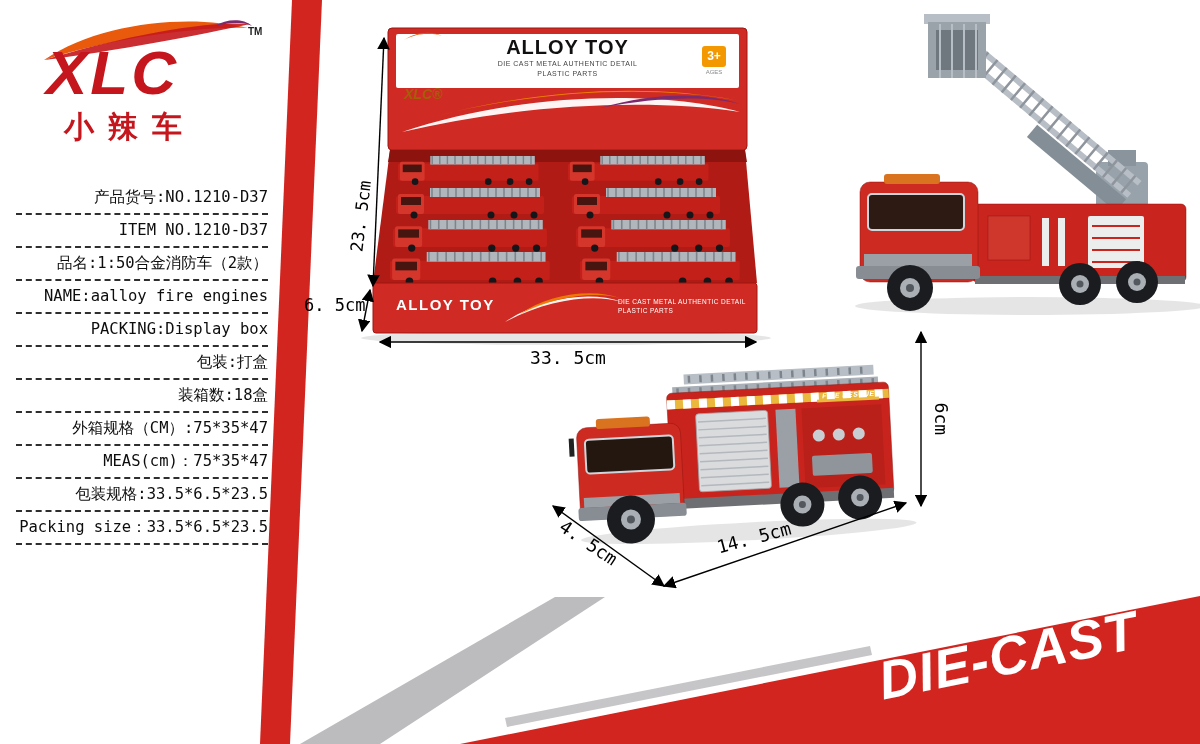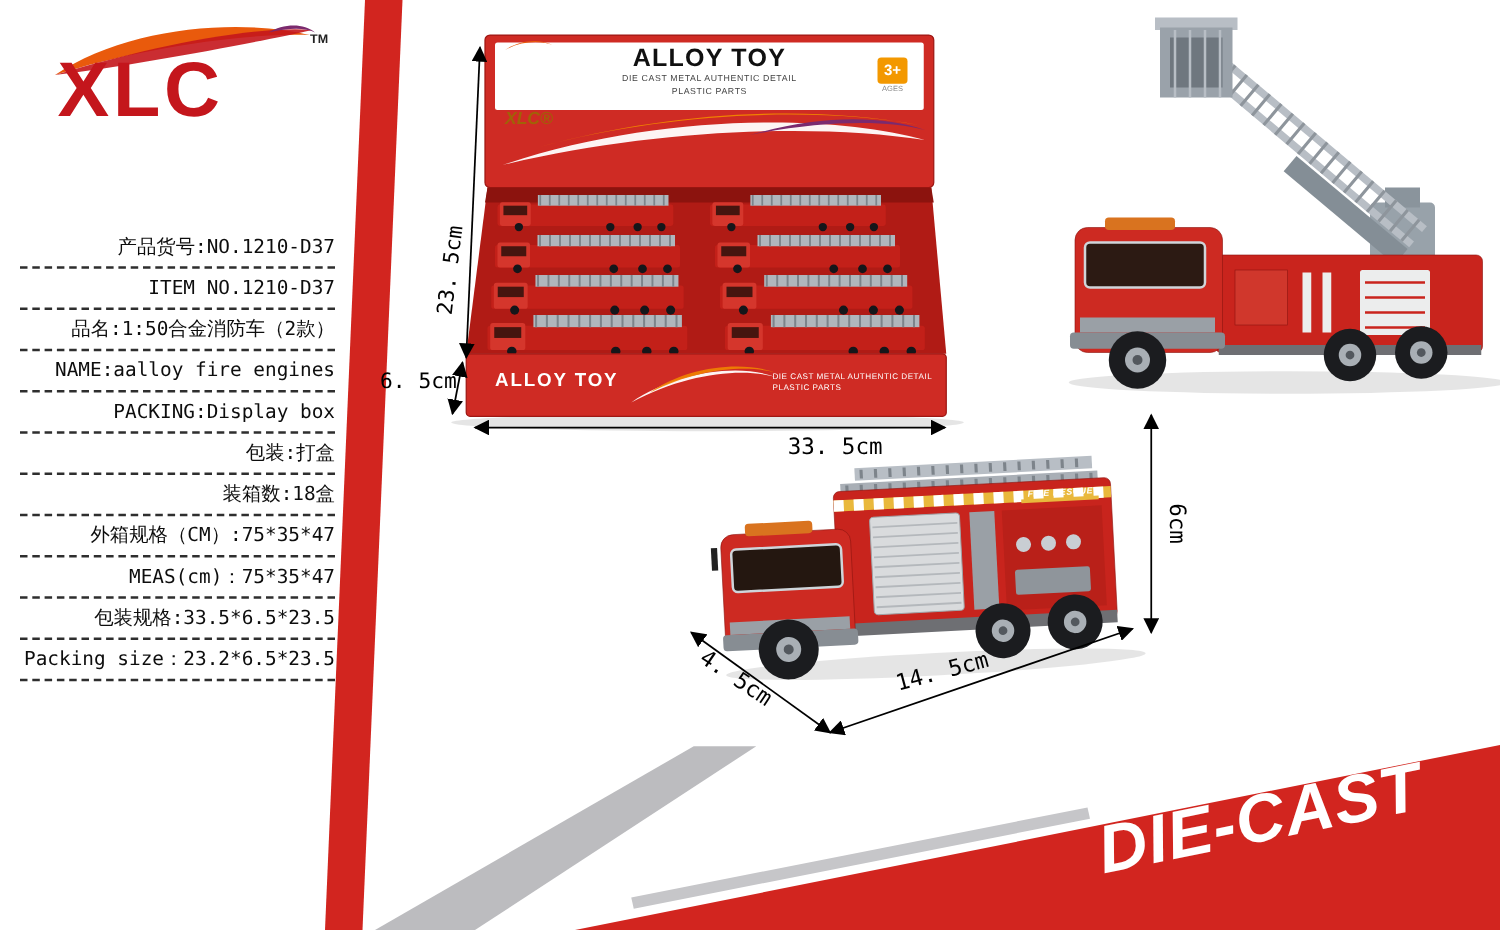--- a/index.html
+++ b/index.html
@@ -3,21 +3,21 @@
 <meta charset="utf-8">
 <style>
   html,body{margin:0;padding:0;background:#e9e9e9;}
   .stage{position:relative;width:1200px;height:744px;background:#ffffff;overflow:hidden;
          font-family:"DejaVu Sans Mono","Liberation Mono",monospace;padding-left:15px;}
   .abs{position:absolute;}
   svg{display:block;}
 
   
   .logo-xlc{left:46px;top:42px;font-family:"Liberation Sans","DejaVu Sans",sans-serif;
-            font-weight:bold;font-size:62px;letter-spacing:3px;
+            font-weight:bold;font-style:italic;font-size:62px;letter-spacing:3px;
             color:#c4161c;line-height:1;}
   .logo-sub{left:64px;top:112px;font-family:"DejaVu Sans","Liberation Sans",sans-serif;
             font-weight:bold;font-size:30px;letter-spacing:14px;color:#c4161c;line-height:1;}
   .logo-tm{left:248px;top:26px;font-size:10px;font-weight:bold;color:#222;
            font-family:"Liberation Sans",sans-serif;}
 
   
   .spec{left:16px;top:182px;width:252px;}
   .spec-line{font-size:15.5px;line-height:16px;padding:7px 0 8px 2px;color:#0d0d0d;
              border-bottom:2px dashed #2e2e2e;white-space:nowrap;text-align:right;}
@@ -37,21 +37,21 @@
              font-family:"Liberation Sans",sans-serif;}
   .front-title{left:396px;top:296px;font-family:"Liberation Sans",sans-serif;font-weight:bold;
                font-size:15px;letter-spacing:1.5px;color:#fff;}
   .front-sub{left:618px;font-family:"Liberation Sans",sans-serif;font-size:6.5px;color:#fff;
              letter-spacing:.4px;}
 
   
   .dim{font-size:17px;color:#000;white-space:nowrap;line-height:1.2;}
   .dim-235{left:325px;top:206px;transform:rotate(-83deg);transform-origin:center;}
   .dim-65{left:304px;top:295px;}
-  .dim-335{left:430px;top:347px;width:276px;text-align:right;font-size:18px;}
+  .dim-335{left:430px;top:347px;width:276px;text-align:center;font-size:18px;}
   .dim-6{left:925px;top:408px;font-size:18px;transform:rotate(90deg);transform-origin:center;}
   .dim-45{left:556px;top:532px;font-size:18px;transform:rotate(34deg);transform-origin:center;}
   .dim-145{left:716px;top:527px;font-size:18px;transform:rotate(-15deg);transform-origin:center;}
 
   
   .fire-rescue{left:822px;top:391px;font-family:"Liberation Sans",sans-serif;font-weight:bold;
                font-style:italic;font-size:7px;letter-spacing:.5px;color:#fff;
                transform:rotate(-3deg);}
 
   
@@ -206,33 +206,34 @@
     </g>
 
     <g stroke="#000" stroke-width="1.4" fill="none">
       <line x1="553" y1="506" x2="664" y2="586" marker-start="url(#ae)" marker-end="url(#ae)"></line>
       <line x1="664" y1="586" x2="906" y2="503" marker-start="url(#ae)" marker-end="url(#ae)"></line>
     </g>
   </svg>
 
   <div class="abs logo-tm">TM</div>
   <div class="abs logo-xlc">XLC</div>
+  <div class="abs logo-sub">小辣车</div>
 
   <div class="abs spec">
     <div class="spec-line">产品货号:NO.1210-D37</div>
     <div class="spec-line">ITEM NO.1210-D37</div>
     <div class="spec-line">品名:1:50合金消防车（2款）</div>
     <div class="spec-line">NAME:aalloy fire engines</div>
     <div class="spec-line">PACKING:Display box</div>
     <div class="spec-line">包装:打盒</div>
     <div class="spec-line">装箱数:18盒</div>
     <div class="spec-line">外箱规格（CM）:75*35*47</div>
     <div class="spec-line">MEAS(cm)：75*35*47</div>
     <div class="spec-line">包装规格:33.5*6.5*23.5</div>
-    <div class="spec-line">Packing size：23.2*6.5*23.5</div>
+    <div class="spec-line">Packing size：33.5*6.5*23.5</div>
   </div>
 
   <div class="abs lid-logo">XLC®</div>
   <div class="abs lid-title">ALLOY TOY</div>
   <div class="abs lid-sub" style="top:60px;">DIE CAST METAL  AUTHENTIC DETAIL</div>
   <div class="abs lid-sub" style="top:70px;">PLASTIC PARTS</div>
   <div class="abs age-badge">3+</div>
   <div class="abs age-label">AGES</div>
 
   <div class="abs front-title">ALLOY TOY</div>

